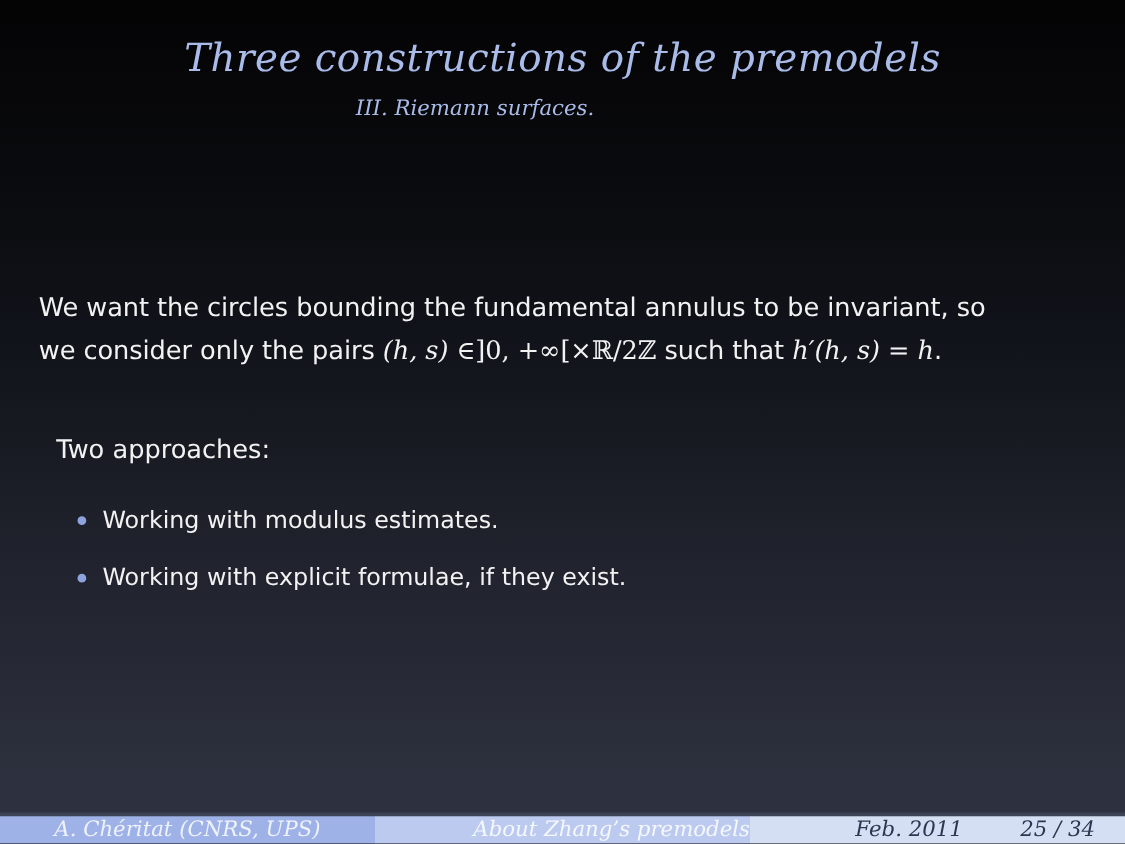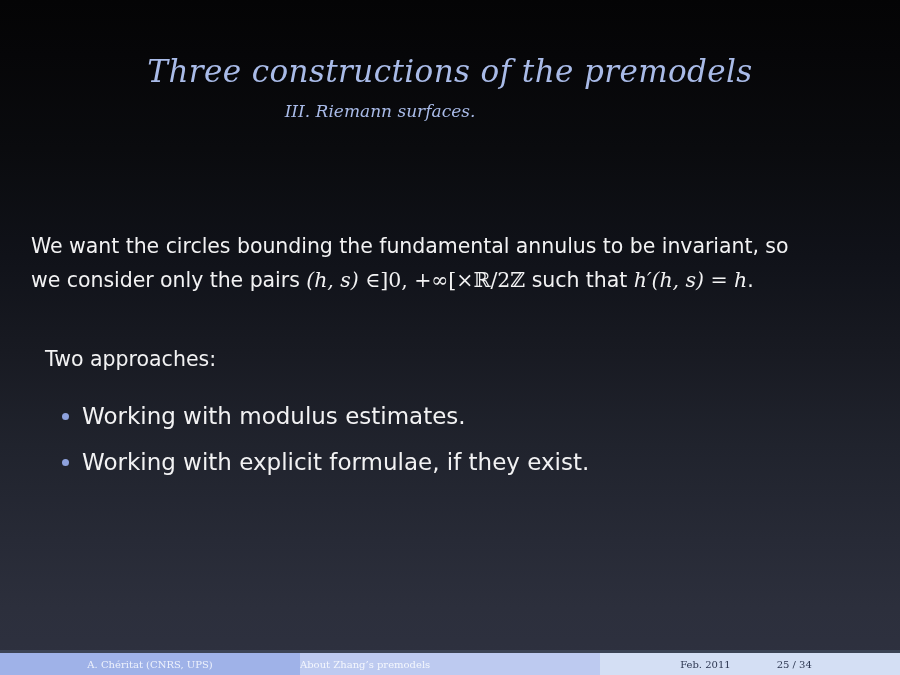--- a/index.html
+++ b/index.html
@@ -23,21 +23,21 @@
         #272a36 80%,
         #2c2f3c 90%,
         #2e3140 100%);
     font-family: "DejaVu Sans", sans-serif;
     -webkit-font-smoothing: antialiased;
   }
 
   
   .title-block {
     position: absolute;
-    top: 54px;
+    top: 30px;
     left: 0;
     width: 900px;
     text-align: center;
   }
   .slide-title {
     font-family: "DejaVu Serif", serif;
     font-style: italic;
     font-size: 31px;
     letter-spacing: 0.4px;
     color: #a9bbe8;
@@ -93,21 +93,21 @@
 
   ul.bullets {
     list-style: none;
     margin: 0;
     padding: 0;
     padding-top: 11px;
   }
   ul.bullets li {
     position: relative;
     padding-left: 53px;
-    font-size: 23px;
+    font-size: 19px;
     line-height: 24px;
     margin-bottom: 22px;
     color: #f2f2f3;
   }
   ul.bullets li .dot {
     position: absolute;
     left: 33px;
     top: 9px;
     width: 7px;
     height: 7px;
@@ -123,43 +123,44 @@
     bottom: 0;
     width: 900px;
     height: 22px;
     display: flex;
   }
   .foot-seg {
     height: 22px;
     display: flex;
     align-items: center;
     font-family: "DejaVu Serif", serif;
-    font-size: 10px;
+    font-style: italic;
+    font-size: 17px;
     box-sizing: border-box;
     overflow: hidden;
     white-space: nowrap;
   }
   .foot-author {
     width: 300px;
     background: #9fb2e8;
     color: #eef2fc;
     justify-content: center;
   }
   .foot-title {
     width: 300px;
     background: #bdcaf0;
     color: #f4f7fd;
-    justify-content: flex-start;
+    justify-content: flex-end;
   }
   .foot-meta {
     width: 300px;
     background: #d4dff4;
     color: #2c3650;
-    justify-content: center;
-    padding-right: 8px;
+    justify-content: flex-end;
+    padding-right: 24px;
     gap: 46px;
   }
   .foot-rule {
     position: absolute;
     left: 0;
     bottom: 22px;
     width: 900px;
     height: 3px;
     background: #3b4354;
   }

